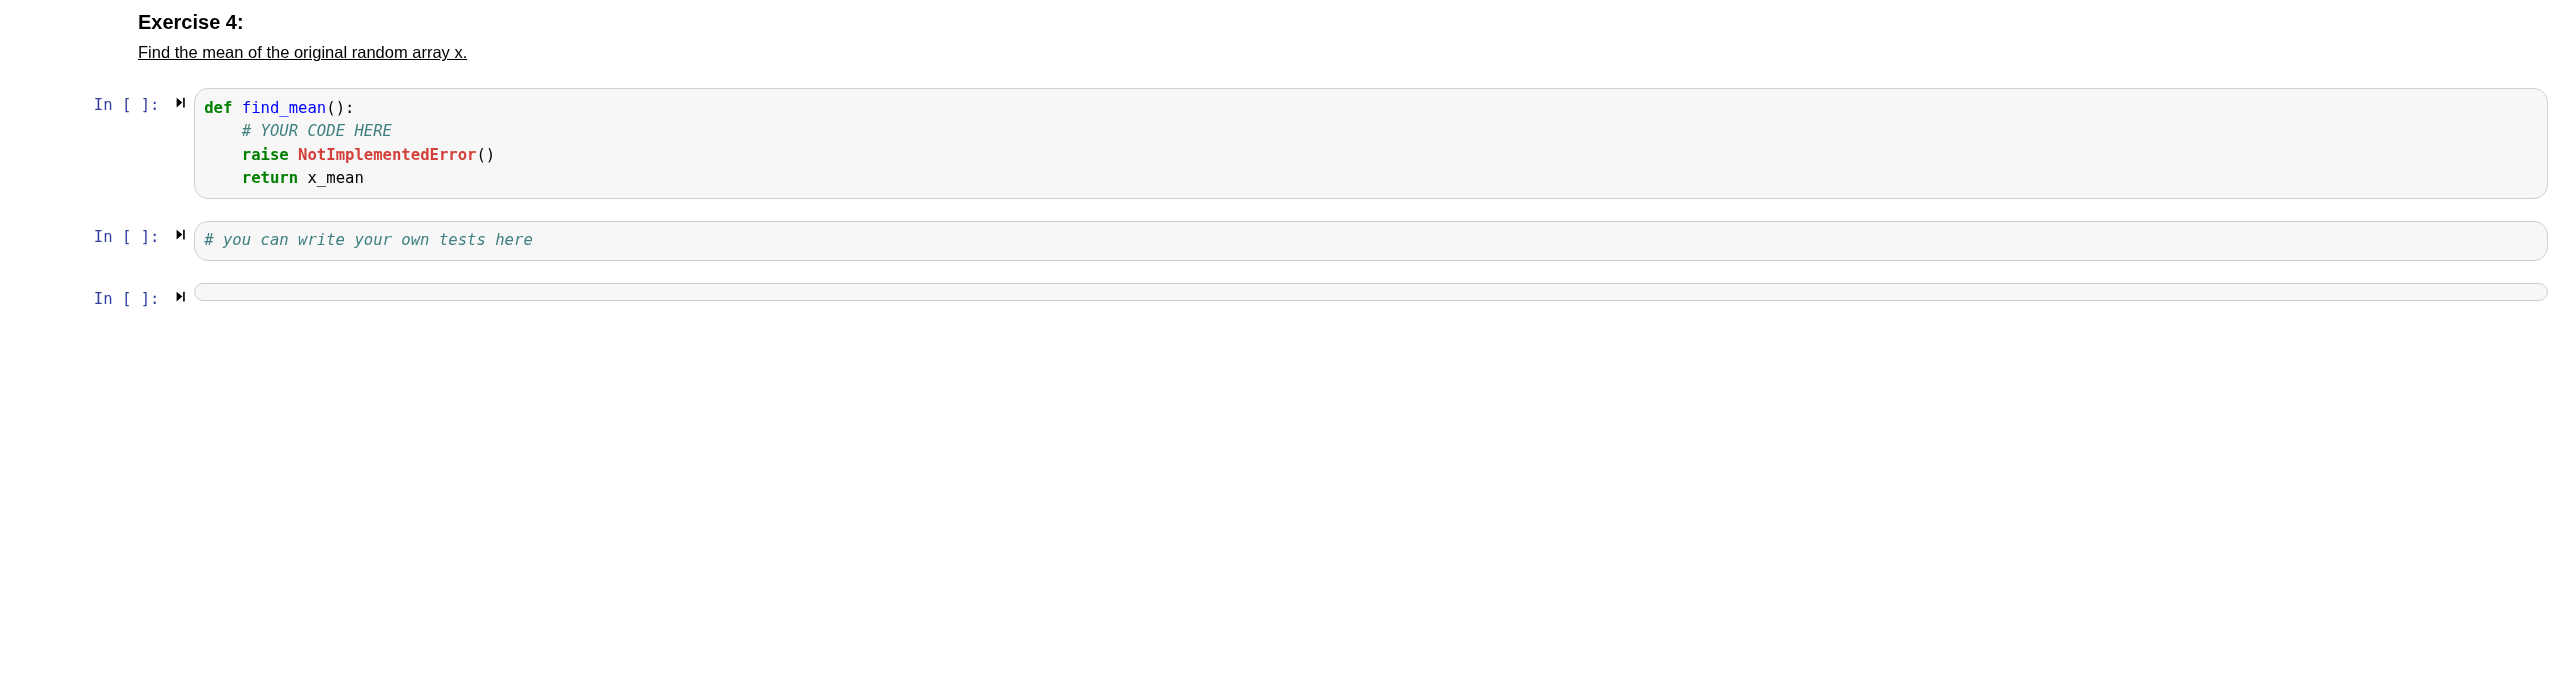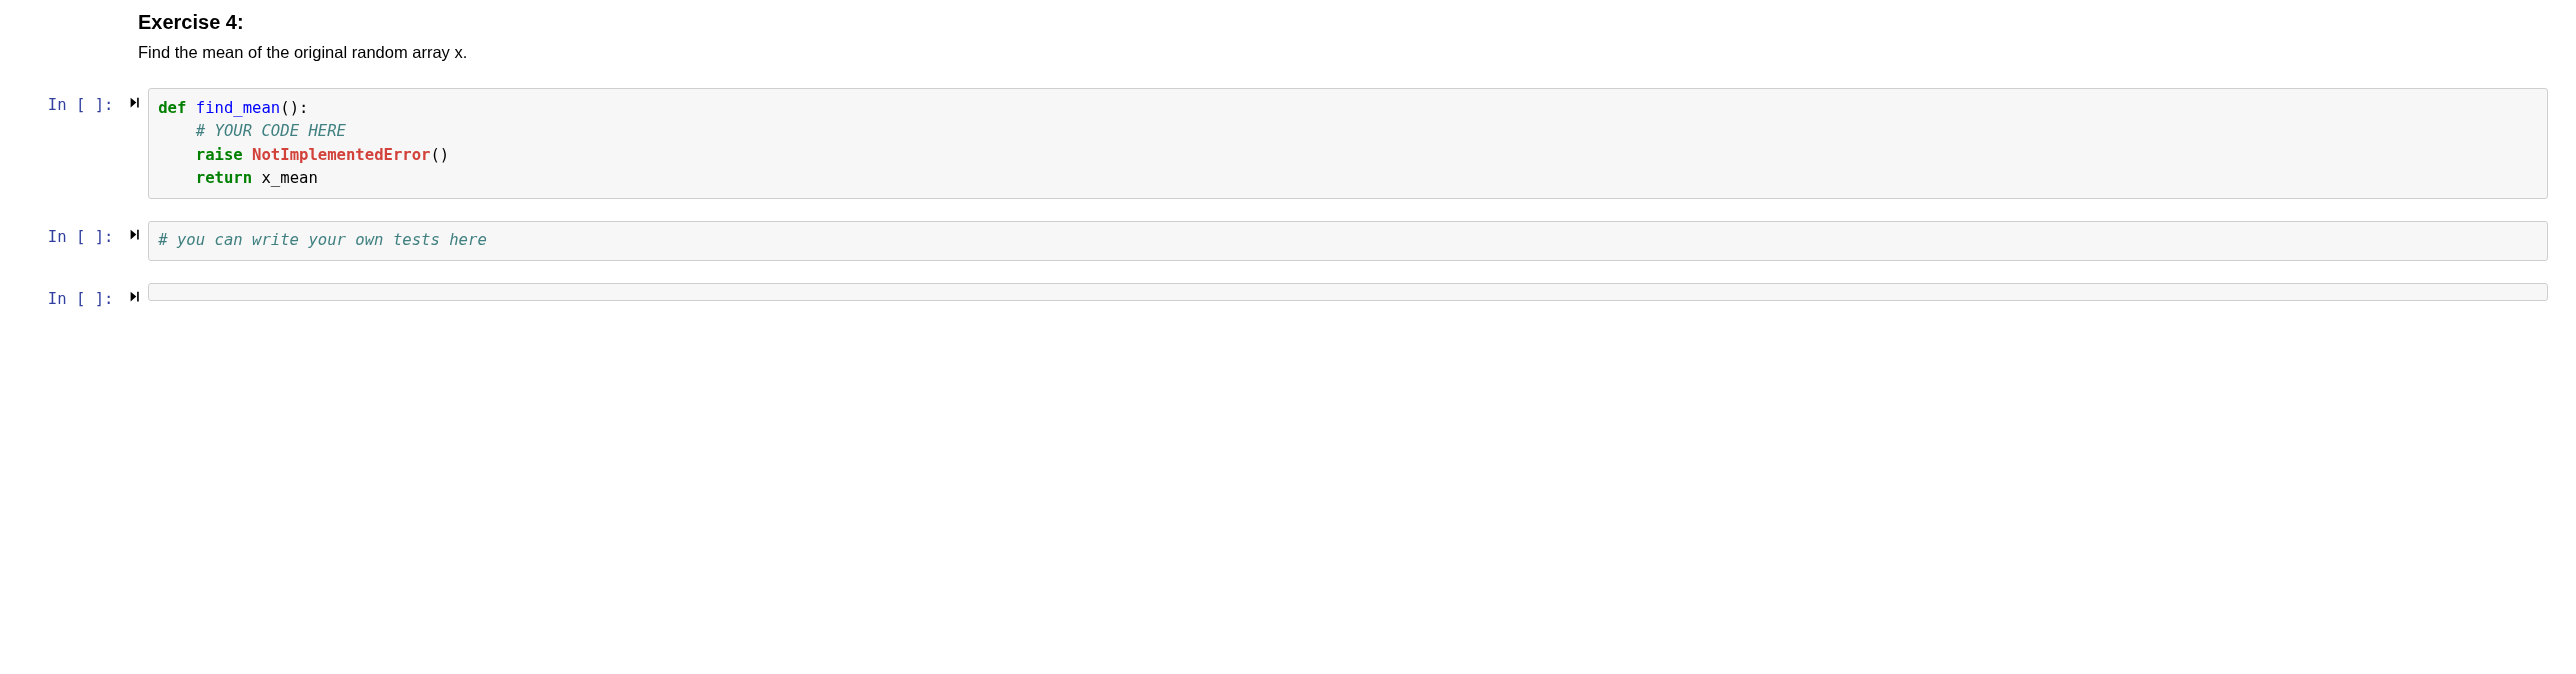--- a/index.html
+++ b/index.html
@@ -21,25 +21,27 @@
   }
   .text-cell h3 {
     font-weight: 700;
     font-size: 20px;
     margin: 7.3px 0 9.2px 0;
   }
   .text-cell p {
     font-size: 16.5px;
     margin: 9.2px 0 22px 0;
     color: #000;
+    text-decoration: underline;
   }
   .code-cell {
     display: flex;
     align-items: flex-start;
     margin-bottom: 22px;
+    padding-left: 46px;
   }
   .prompt {
     width: 119px;
     flex: 0 0 119px;
     text-align: right;
     padding: 7.3px 5.5px 0 0;
     font-family: "Menlo", "Consolas", "DejaVu Sans Mono", monospace;
     font-size: 15.6px;
     color: #303F9F;
     white-space: pre;
@@ -53,21 +55,21 @@
     cursor: pointer;
   }
   .run-btn svg {
     width: 13px;
     height: 13px;
     fill: #000;
   }
   .input-area {
     flex: 1;
     border: 0.9px solid #cfcfcf;
-    border-radius: 3px;
+    border-radius: 14px;
     background: #f7f7f7;
     padding: 7.3px 9.2px;
     font-family: "Menlo", "Consolas", "DejaVu Sans Mono", monospace;
     font-size: 15.6px;
     line-height: 1.5;
     white-space: pre;
     overflow-x: auto;
     min-height: 18.4px;
   }
   .tok-kw { color: #008000; font-weight: 700; }

